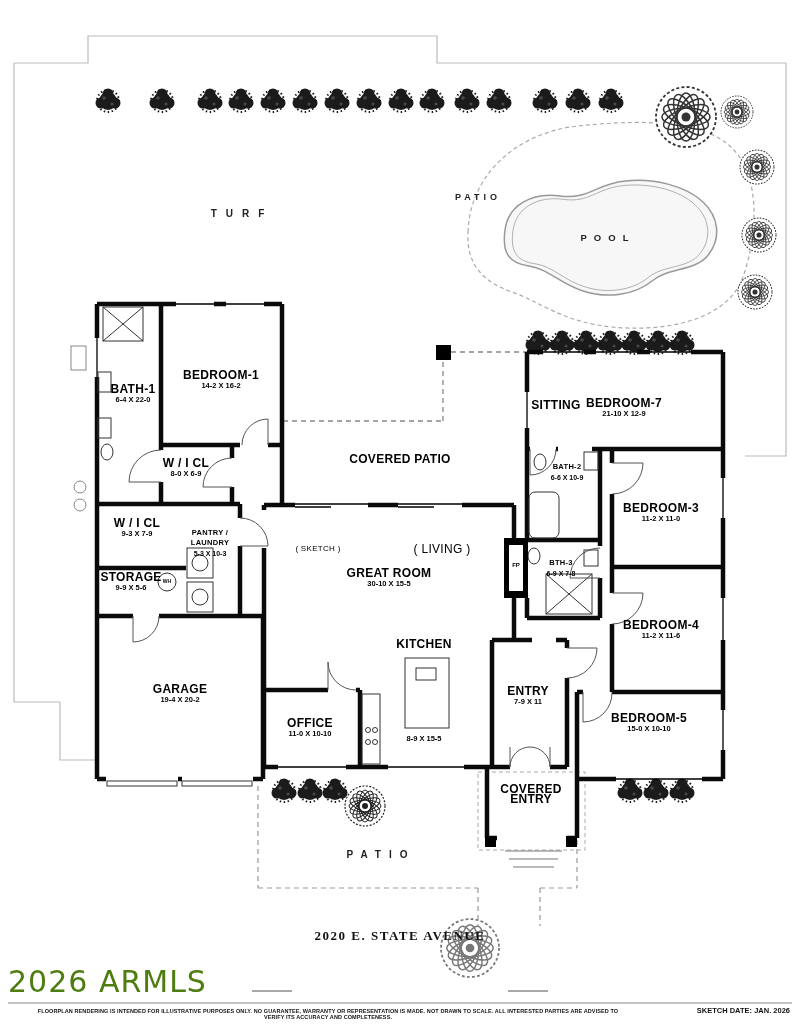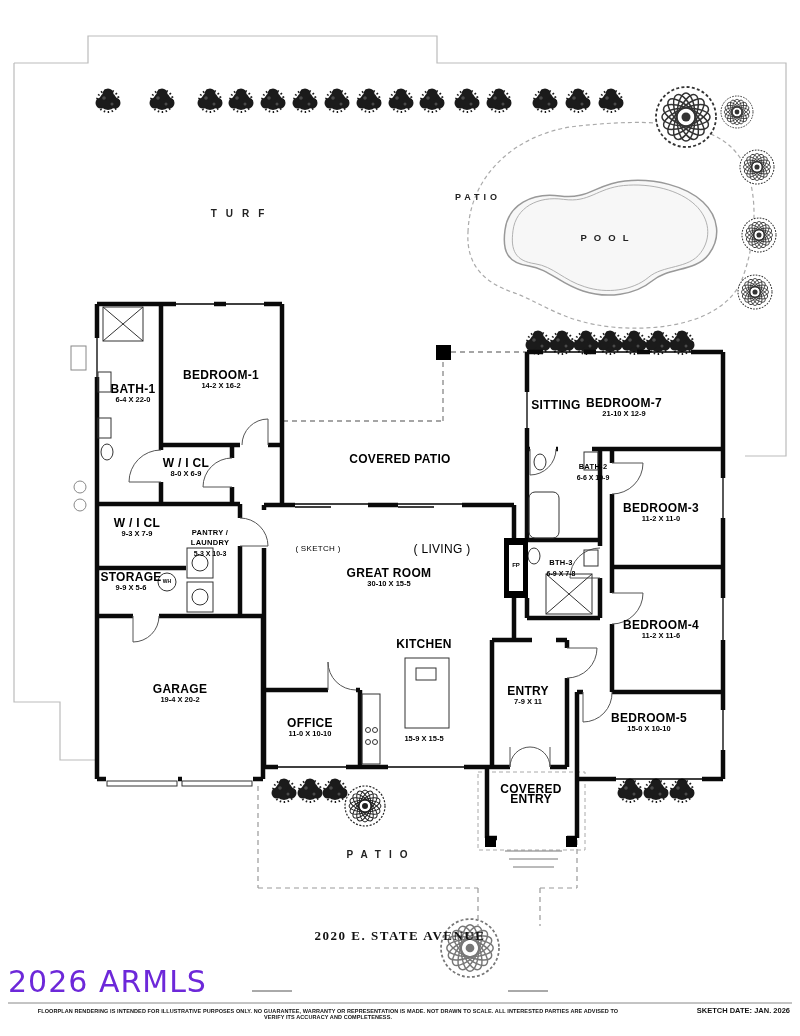--- a/index.html
+++ b/index.html
@@ -9,21 +9,21 @@
   .lbl{position:absolute;text-align:center;color:#000;z-index:5;}
   .lbl span{display:block;}
   .nm{font-size:12px;font-weight:700;letter-spacing:.3px;line-height:10px;}
   .dm{font-size:7.5px;font-weight:700;line-height:9px;margin-top:1px;}
   .outdoor{font-weight:700;color:#222;font-size:10px;}
   .tiny{font-size:5px;font-weight:700;line-height:6px;}
   .fp{font-size:6px;font-weight:700;line-height:7px;}
   #address{position:absolute;left:0;right:0;top:928px;text-align:center;
            font-family:"Liberation Serif",serif;font-weight:700;font-size:13px;
            letter-spacing:1.5px;color:#111;z-index:6;}
-  #watermark{position:absolute;left:8px;top:964px;font-size:30px;color:#6d28d9;
+  #watermark{position:absolute;left:8px;top:964px;font-size:30px;color:#4d7c0f;
              font-family:"DejaVu Sans",sans-serif;letter-spacing:1px;z-index:4;}
   #disclaimer{position:absolute;left:28px;top:1008px;width:600px;font-size:5.5px;
               font-weight:700;letter-spacing:.1px;color:#111;text-align:center;z-index:6;}
   #sketchdate{position:absolute;right:10px;top:1006px;font-size:7.5px;font-weight:700;
               color:#111;text-align:left;z-index:6;}
 </style>
 </head>
 <body>
 
 <div id="page">
@@ -277,42 +277,42 @@
   <span class="nm" style="font-weight:400;font-size:12px;">( LIVING )</span>
 </div>
 <div class="lbl" style="left:329px;top:568px;width:120px;">
   <span class="nm">GREAT ROOM</span>
   <span class="dm">30-10 X 15-5</span>
 </div>
 <div class="lbl" style="left:379px;top:639px;width:90px;">
   <span class="nm">KITCHEN</span>
 </div>
 <div class="lbl" style="left:379px;top:733px;width:90px;">
-  <span class="dm">15-9 X 15-5</span>
+  <span class="dm">8-9 X 15-5</span>
 </div>
 <div class="lbl" style="left:265px;top:718px;width:90px;">
   <span class="nm">OFFICE</span>
   <span class="dm">11-0 X 10-10</span>
 </div>
 <div class="lbl" style="left:493px;top:686px;width:70px;">
   <span class="nm">ENTRY</span>
   <span class="dm">7-9 X 11</span>
 </div>
 <div class="lbl" style="left:491px;top:784px;width:80px;">
   <span class="nm">COVERED</span>
   <span class="nm">ENTRY</span>
 </div>
 <div class="lbl" style="left:521px;top:400px;width:70px;">
   <span class="nm" style="font-size:12px;">SITTING</span>
 </div>
 <div class="lbl" style="left:564px;top:398px;width:120px;">
   <span class="nm">BEDROOM-7</span>
   <span class="dm">21-10 X 12-9</span>
 </div>
-<div class="lbl" style="left:532px;top:462px;width:70px;padding-left:26px;">
+<div class="lbl" style="left:532px;top:462px;width:70px;">
   <span class="nm" style="font-size:7.5px;">BATH-2</span>
   <span class="dm" style="font-size:7px;">6-6 X 10-9</span>
 </div>
 <div class="lbl" style="left:526px;top:558px;width:70px;">
   <span class="nm" style="font-size:7.5px;">BTH-3</span>
   <span class="dm" style="font-size:7px;">6-9 X 7-8</span>
 </div>
 <div class="lbl" style="left:606px;top:503px;width:110px;">
   <span class="nm">BEDROOM-3</span>
   <span class="dm">11-2 X 11-0</span>

